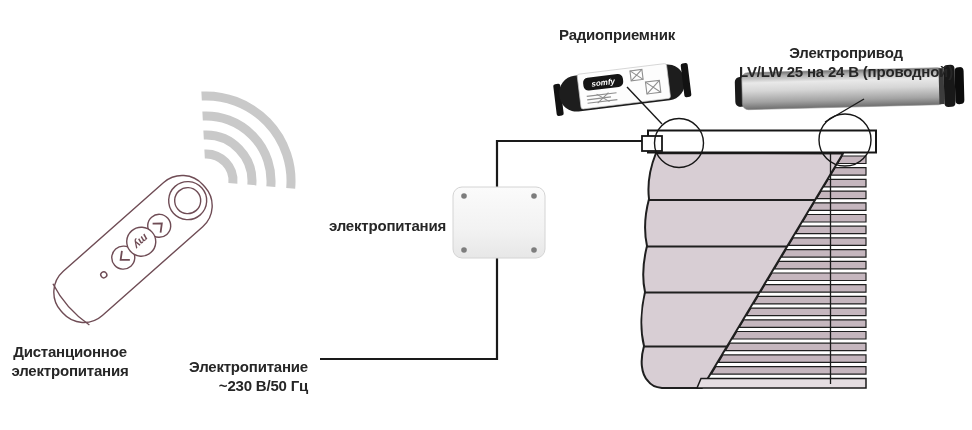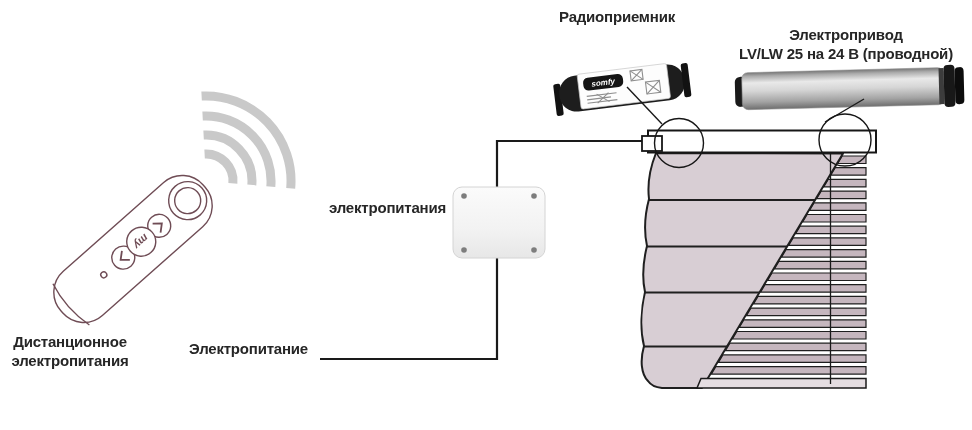--- a/index.html
+++ b/index.html
@@ -2,21 +2,21 @@
 <html><head>
 <meta charset="utf-8">
 <style>
   html,body{margin:0;padding:0;background:#fff;}
   .canvas{
     position:relative;width:972px;height:430px;background:#ffffff;
     font-family:"Liberation Sans",sans-serif;overflow:hidden;
   }
   .lbl{
     position:absolute;font-weight:bold;font-size:15px;line-height:19px;
-    color:#262626;letter-spacing:-0.2px;white-space:nowrap;
+    color:#262626;letter-spacing:-0.2px;white-space:nowrap;margin-top:18px;
   }
   .lbl span{display:block;}
   .t-center{text-align:center;}
   .t-right{text-align:right;}
   svg{position:absolute;left:0;top:0;}
   #slats polygon{fill:#c5b6be;stroke:#1f1f1f;stroke-width:1.2;}
 </style>
 </head>
 <body>
 
@@ -157,22 +157,23 @@
 
   <div class="lbl t-center" style="left:691px;top:25px;width:310px;">
     <span>Электропривод</span>
     <span>LV/LW 25 на 24 В (проводной)</span>
   </div>
 
   <div class="lbl t-right" style="left:296px;top:198px;width:150px;">
     <span>электропитания</span>
   </div>
 
-  <div class="lbl t-center" style="left:2px;top:332px;width:136px;text-align:center;">
+  <div class="lbl t-center" style="left:2px;top:324px;width:136px;text-align:center;">
     <span>Дистанционное</span>
     <span>электропитания</span>
   </div>
 
   <div class="lbl t-right" style="left:158px;top:339px;width:150px;">
     <span>Электропитание</span>
+    <span>~230 В/50 Гц</span>
   </div>
 
 </div>
 
 </body></html>

